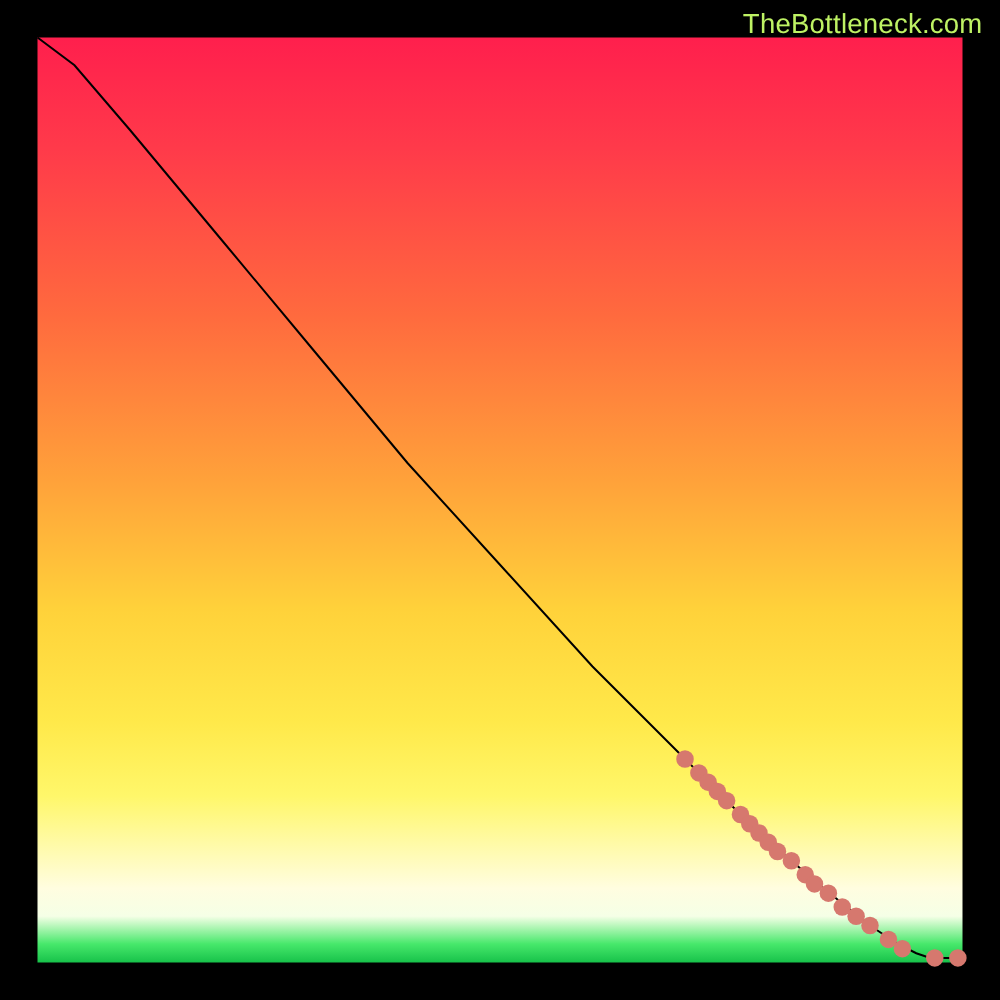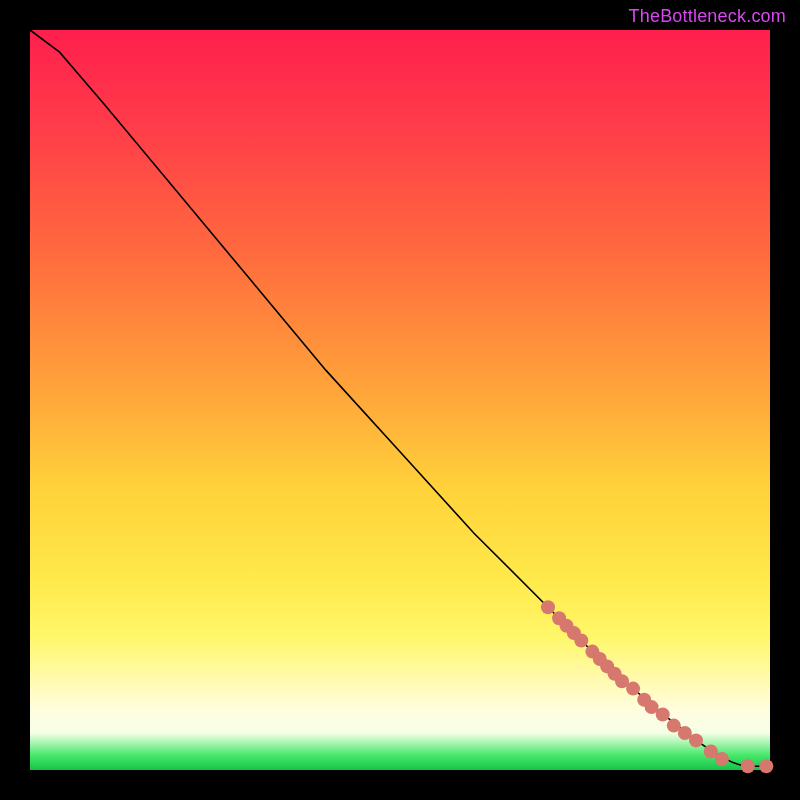--- a/index.html
+++ b/index.html
@@ -35,22 +35,22 @@
       #fffde0 92%,
       #f5ffe6 95%,
       #47e86b 98%,
       #17c24a 100%
     );
   }
   .watermark {
     position: absolute;
     top: 6px;
     right: 14px;
-    color: #d946ef;
-    font-size: 18px;
+    color: #bef264;
+    font-size: 22px;
     font-weight: 500;
     letter-spacing: 0.2px;
     text-align: center;
   }
   svg.curve {
     position: absolute;
     left: 0;
     top: 0;
     width: 740px;
     height: 740px;

